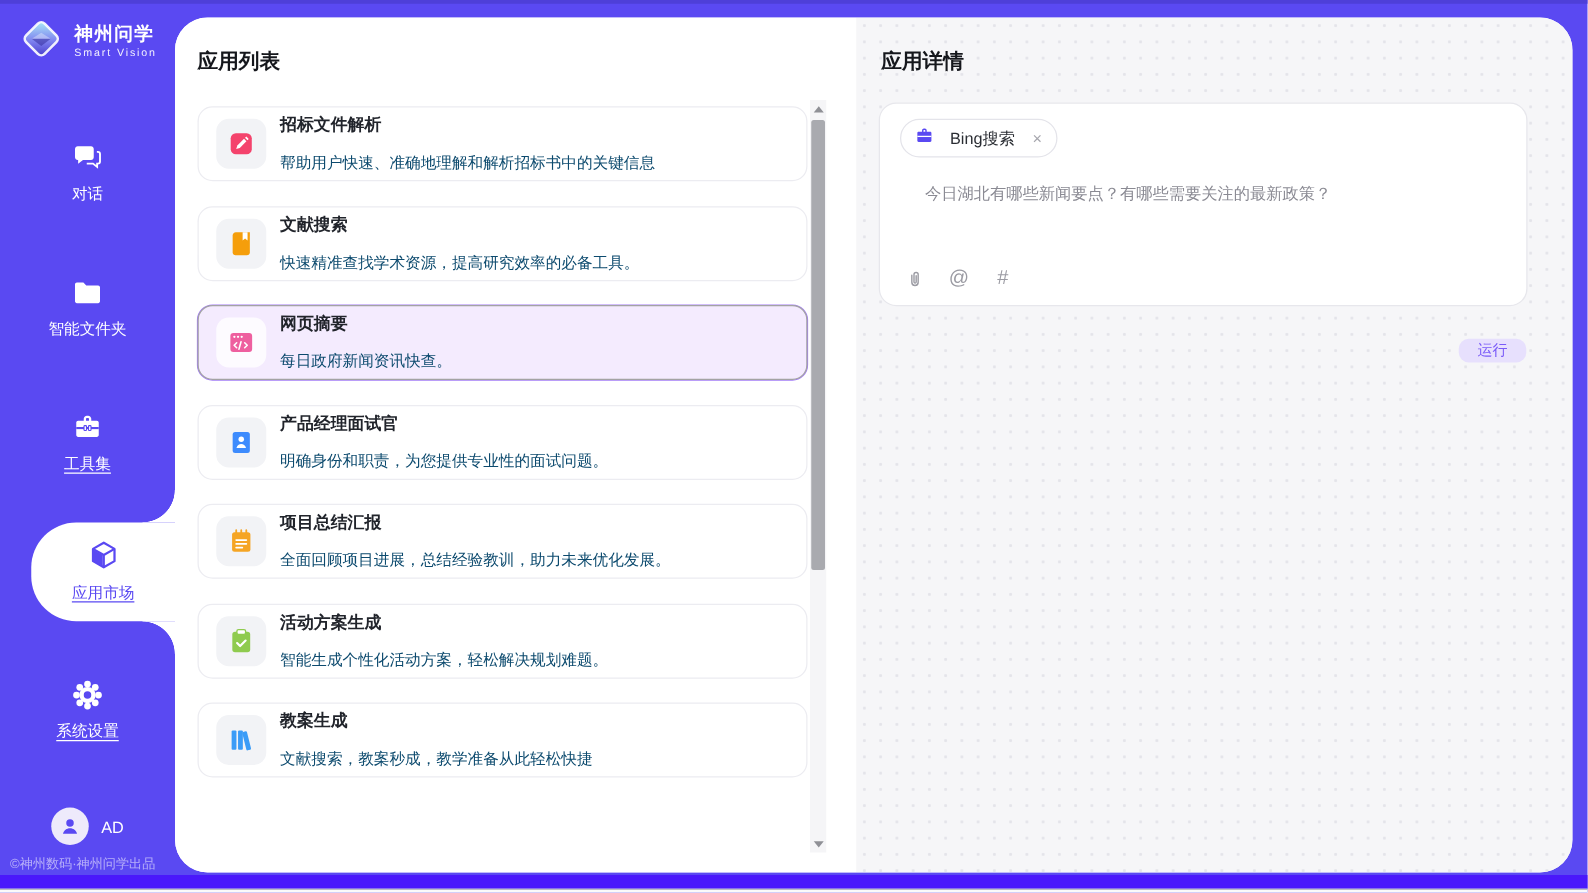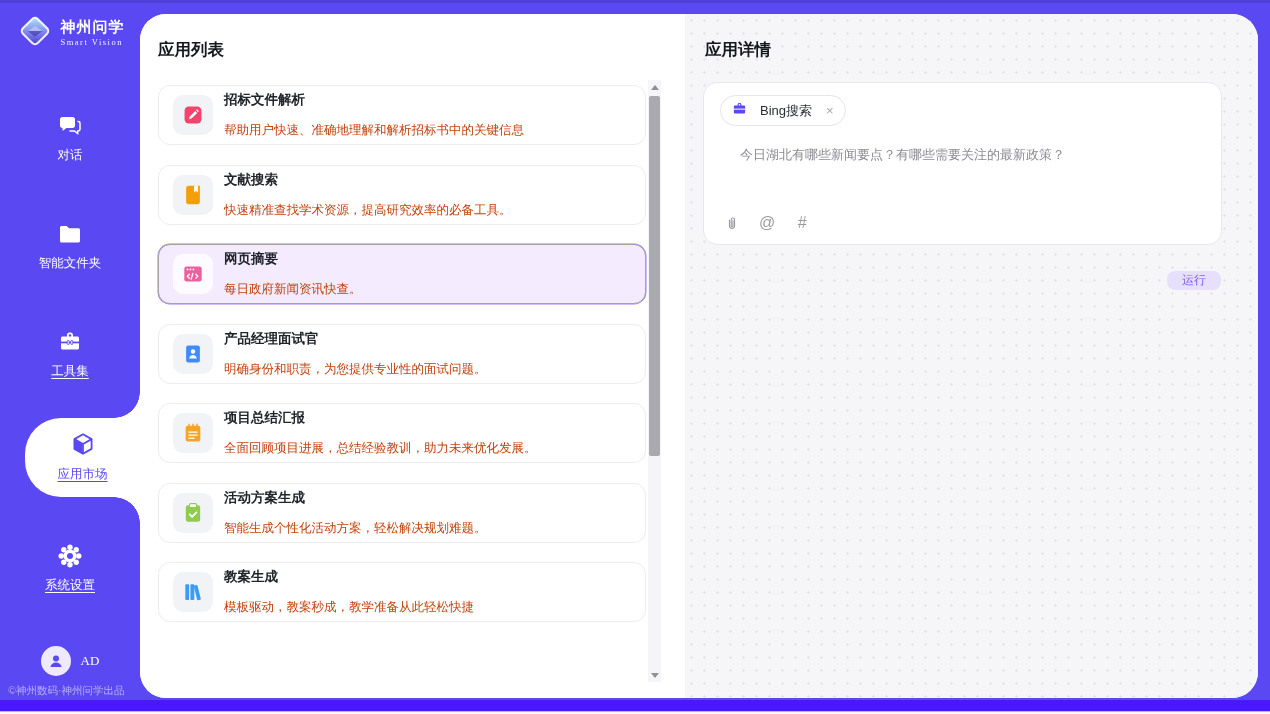--- a/index.html
+++ b/index.html
@@ -4,21 +4,21 @@
 <style>
   * { box-sizing: border-box; margin: 0; padding: 0; }
   html,body { width:1270px; height:714px; overflow:hidden;
     font-family:"Liberation Sans","DejaVu Sans",sans-serif; }
   .stage { position:absolute; inset:0; background:#5a49f2; }
   .top-edge { position:absolute; top:0; left:0; right:0; height:3px; background:#4e3fd8; z-index:5; }
   .bottom-accent { position:absolute; top:700px; left:0; right:0; height:11px; background:#4a18fb; z-index:6; }
   .bottom-edge { position:absolute; top:711px; left:0; right:0; height:3px; background:#fafafa; border-top:1px solid #bcbcc2; z-index:6; }
 
   
-  .sidebar { position:absolute; left:0; top:0; width:140px; height:504px; color:#fff;font-family:Liberation Serif, serif; }
+  .sidebar { position:absolute; left:0; top:0; width:140px; height:504px; color:#fff; }
   .brand { position:absolute; top:12px; left:0; right:0; display:flex; align-items:center; justify-content:center; gap:7px; }
   .brand-text { display:flex; flex-direction:column; line-height:1.1; }
   .brand-name { font-size:15px; font-weight:700; letter-spacing:1px; }
   .brand-sub { font-size:8.5px; letter-spacing:1.5px; opacity:.92; margin-top:2px; }
   .side-nav { position:absolute; inset:0;padding-left:44px; }
   .side-item { position:absolute; left:0; right:0; display:flex; flex-direction:column; align-items:center; gap:7px;
     padding:8px 0; color:#fff; cursor:pointer; }
   .side-item:nth-child(1){ top:104px; } .side-item:nth-child(2){ top:212px; }
   .side-item:nth-child(3){ top:320px; } .side-item:nth-child(4){ top:418px; }
   .side-item:nth-child(5){ top:534px; }
@@ -43,21 +43,21 @@
   
   .list-panel { position:relative; width:545px; background:#fff; padding:26px 0 0 18px; overflow:hidden; flex-shrink:0; }
   .list-items { margin-top:26px; width:488px; }
   .app-item { display:flex; align-items:center; gap:11px; height:60px; padding-left:14px; margin-bottom:19.5px;
     border:1px solid #ececf1; border-radius:12px; background:#fff; cursor:pointer; }
   .app-item.selected { background:#f4ebfe; border:1px solid #a3a3a3; box-shadow:0 0 0 .5px #a37df6; }
   .app-icon { width:40px; height:40px; border-radius:10px; background:#f2f3f6; display:flex; align-items:center; justify-content:center; flex-shrink:0; }
   .app-item.selected .app-icon { background:#fdfbff; }
   .app-texts { display:flex; flex-direction:column; gap:13px; }
   .app-name { font-size:13.5px; font-weight:700; color:#21242b; }
-  .app-desc { font-size:12.5px; color:#c2410c; }
+  .app-desc { font-size:12.5px; color:#0c4a6e; }
 
   
   .scrollbar { position:absolute; top:66px; bottom:16px; right:24px; width:13px; background:#f5f5f7; }
   .sb-arrow { position:absolute; left:0; right:0; height:14px; display:flex; align-items:center; justify-content:center; cursor:pointer; }
   .sb-arrow.up { top:0; } .sb-arrow.down { bottom:0; }
   .tri-up { width:0; height:0; border-left:4px solid transparent; border-right:4px solid transparent; border-bottom:5px solid #8f9096; }
   .tri-down { width:0; height:0; border-left:4px solid transparent; border-right:4px solid transparent; border-top:5px solid #8f9096; }
   .sb-thumb { position:absolute; top:16px; left:1px; right:1px; height:360px; background:#a9aaaf; border-radius:2px; cursor:pointer; }
 
   
@@ -273,21 +273,21 @@
   <div class="app-item">
     <span class="app-icon" style="color: rgb(59, 156, 247);">
               <svg width="22" height="22" viewBox="0 0 24 24" fill="currentColor">
                 <rect x="3.6" y="3.6" width="4.2" height="17" rx="1"></rect>
                 <rect x="9.2" y="3.6" width="4.2" height="17" rx="1"></rect>
                 <rect x="14.6" y="4.4" width="4.2" height="16.6" rx="1" transform="rotate(-14 16.7 12.7)"></rect>
               </svg>
             </span>
     <span class="app-texts">
       <span class="app-name">教案生成</span>
-      <span class="app-desc">模板驱动，教案秒成，教学准备从此轻松快捷</span>
+      <span class="app-desc">文献搜索，教案秒成，教学准备从此轻松快捷</span>
     </span>
   </div>
 </div>
       <div class="scrollbar">
         <div class="sb-arrow up">
             <span class="tri-up"></span>
           </div>
         <div class="sb-thumb"></div>
         <div class="sb-arrow down">
             <span class="tri-down"></span>

